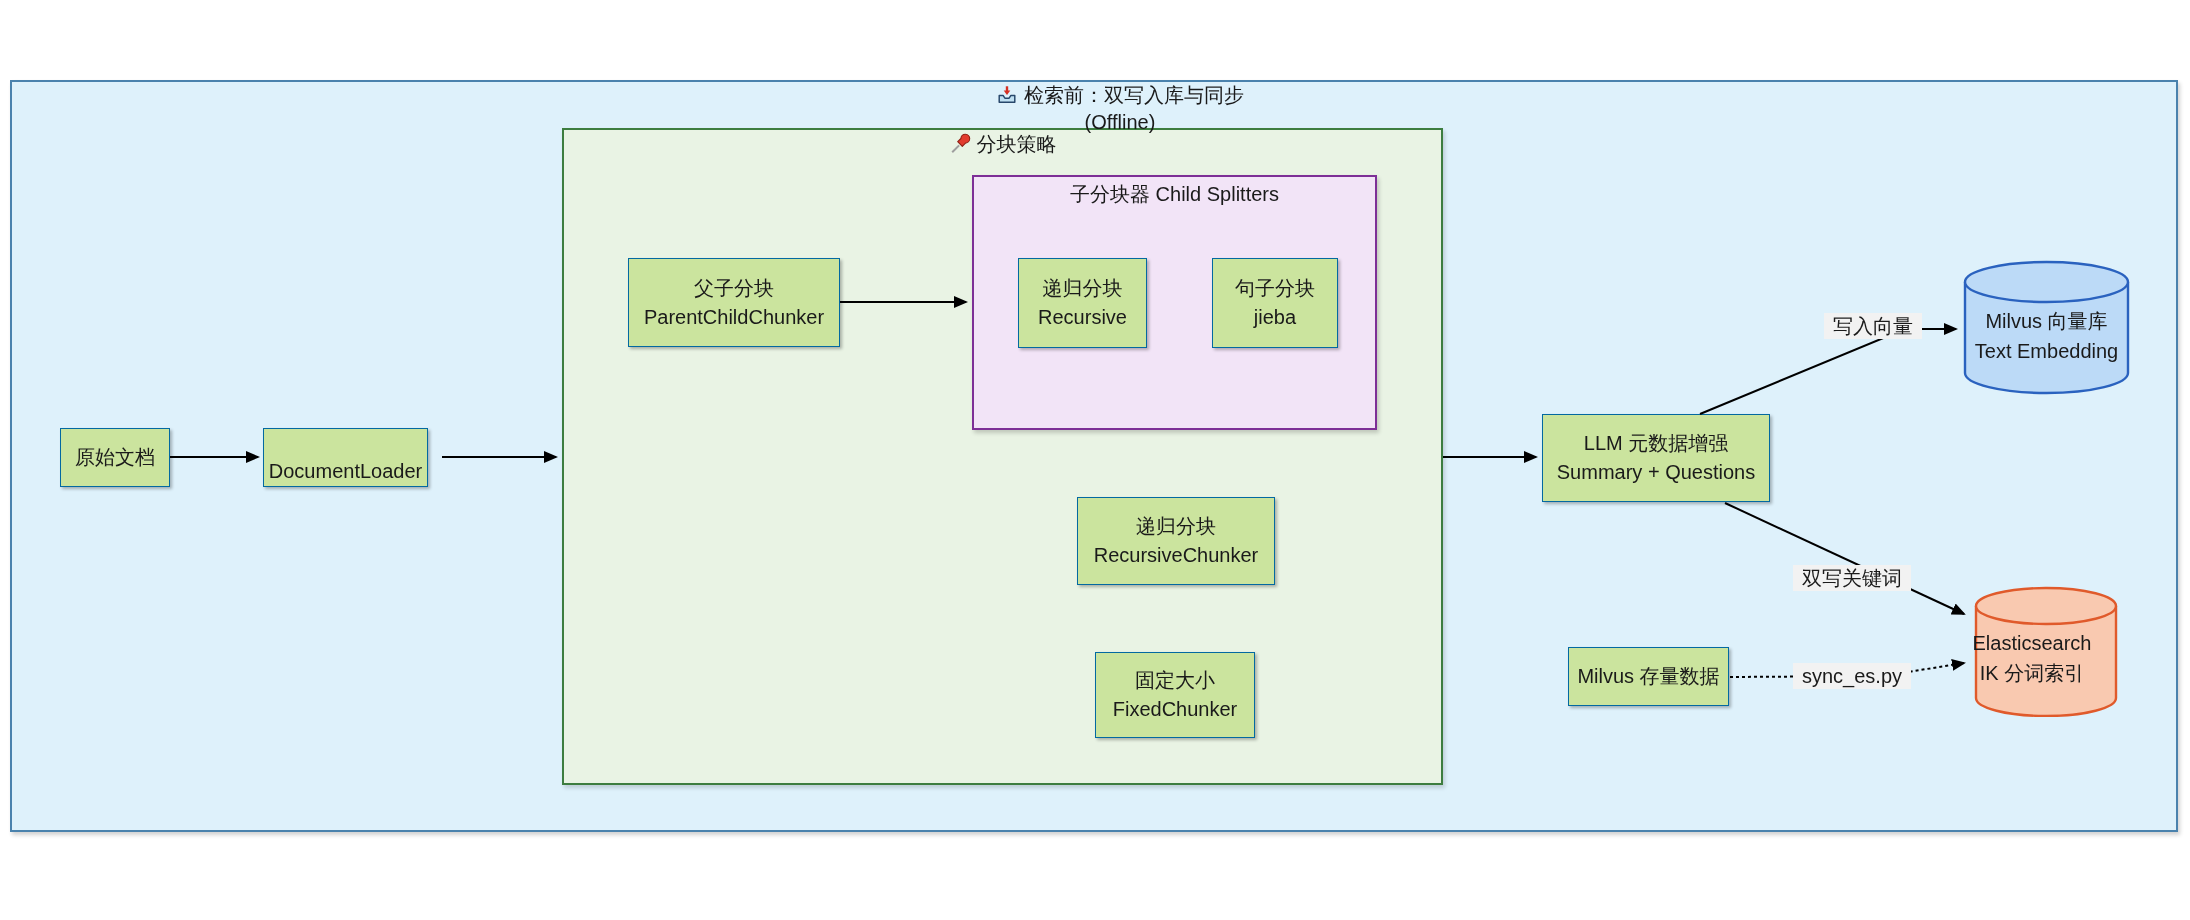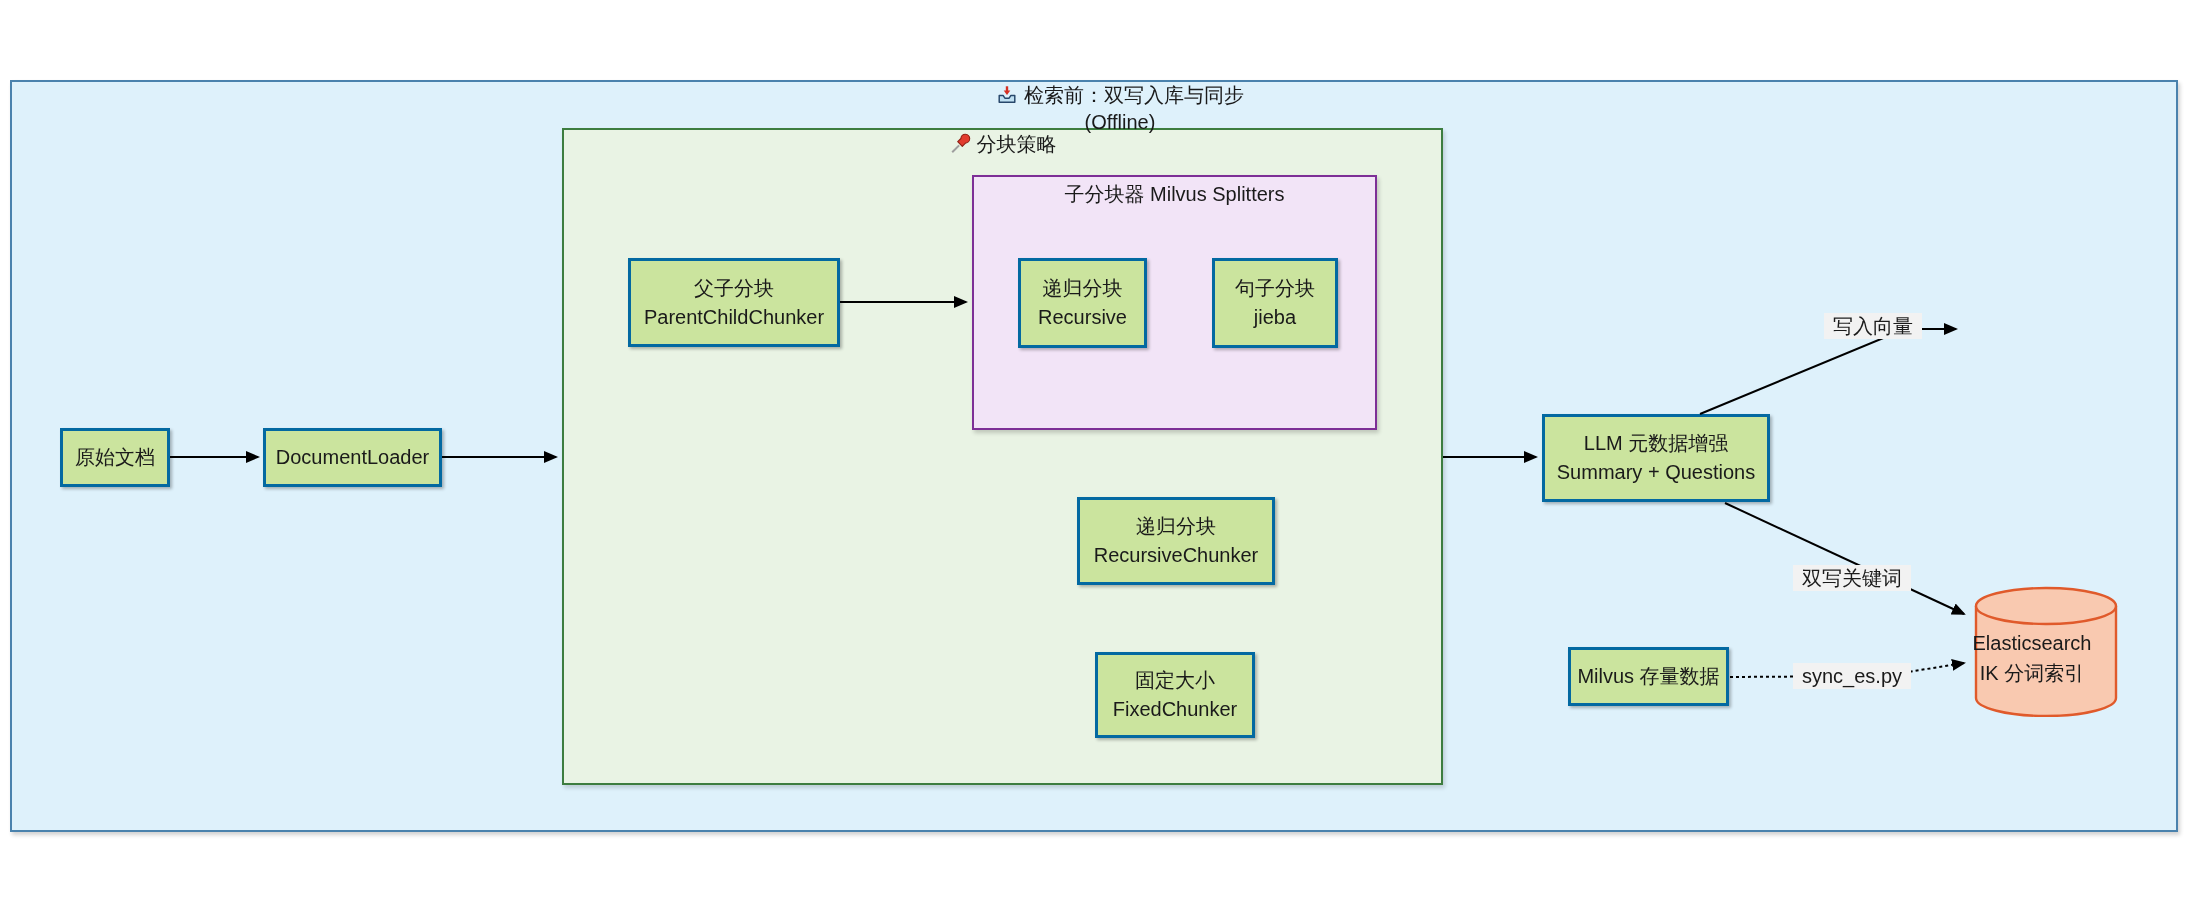--- a/index.html
+++ b/index.html
@@ -20,26 +20,26 @@
 
   .container-label{position:absolute;text-align:center;font-size:20px;line-height:26px;
          white-space:nowrap;z-index:6;}
   .icon{display:inline-block;width:22px;height:22px;vertical-align:-4px;margin-right:6px;}
 
   
   .diagram-title{position:absolute;left:920px;top:82px;width:400px;text-align:center;
          font-size:20px;line-height:27px;z-index:7;}
 
   
-  .node{position:absolute;background:#cbe49e;border:3px solid #0369a1;box-sizing:border-box;
+  .node{position:absolute;background:#cbe49e;border:1px solid #0369a1;box-sizing:border-box;
         display:flex;flex-direction:column;align-items:center;justify-content:center;
         font-size:20px;line-height:29px;text-align:center;white-space:nowrap;
         box-shadow:2px 2px 3px rgba(0,0,0,0.28);z-index:4;}
   #n-raw{left:60px;top:428px;width:110px;height:59px;}
-  #n-loader{left:263px;top:428px;width:179px;height:59px;}
+  #n-loader{left:263px;top:428px;width:165px;height:59px;justify-content:flex-end;}
   #n-parent{left:628px;top:258px;width:212px;height:89px;}
   #n-recursive-child{left:1018px;top:258px;width:129px;height:90px;}
   #n-sentence-child{left:1212px;top:258px;width:126px;height:90px;}
   #n-recursive{left:1077px;top:497px;width:198px;height:88px;}
   #n-fixed{left:1095px;top:652px;width:160px;height:86px;}
   #n-llm{left:1542px;top:414px;width:228px;height:88px;}
   #n-milvus-existing{left:1568px;top:647px;width:161px;height:59px;}
 
   
   .cylinder{position:absolute;z-index:4;}
@@ -85,21 +85,21 @@
   <div class="container-label" style="left:562px;top:131px;width:881px;text-align:center;">
     <span class="icon">
       <svg viewBox="0 0 24 24" width="22" height="22">
         <line x1="3.5" y1="21" x2="11" y2="13.5" stroke="#9e9e9e" stroke-width="2.2"></line>
         <path d="M9.5 9.5 L14.5 14.5 L18 11 A4.8 4.8 0 1 0 13 6 Z" fill="#e23b2e" stroke="#8e1f14" stroke-width="1.2" stroke-linejoin="round"></path>
       </svg>
     </span><span>分块策略</span>
   </div>
 
   <div class="childbox"></div>
-  <div class="container-label" style="left:972px;top:181px;width:405px;">子分块器 Milvus Splitters</div>
+  <div class="container-label" style="left:972px;top:181px;width:405px;">子分块器 Child Splitters</div>
 
   <div class="node" id="n-raw">
     <span>原始文档</span>
   </div>
   <div class="node" id="n-loader">
     <span>DocumentLoader</span>
   </div>
   <div class="node" id="n-parent">
     <span>父子分块</span>
     <span>ParentChildChunker</span>
@@ -121,20 +121,30 @@
     <span>FixedChunker</span>
   </div>
   <div class="node" id="n-llm">
     <span>LLM 元数据增强</span>
     <span>Summary + Questions</span>
   </div>
   <div class="node" id="n-milvus-existing">
     <span>Milvus 存量数据</span>
   </div>
 
+  <div class="cylinder" id="cyl-milvus">
+    <svg viewBox="0 0 167 135" width="167" height="135">
+      <path d="M2 22 v91 a81.5 20 0 0 0 163 0 v-91" fill="#bcdaf7" stroke="#2a62bf" stroke-width="2.4"></path>
+      <ellipse cx="83.5" cy="22" rx="81.5" ry="20" fill="#bcdaf7" stroke="#2a62bf" stroke-width="2.4"></ellipse>
+    </svg>
+    <div class="cyl-label">
+      <span>Milvus 向量库</span>
+      <span>Text Embedding</span>
+    </div>
+  </div>
 
   <div class="cylinder" id="cyl-es">
     <svg viewBox="0 0 144 131" width="144" height="131">
       <path d="M2 20 v92 a70 18 0 0 0 140 0 v-92" fill="#f9c9b0" stroke="#e05a2b" stroke-width="2.4"></path>
       <ellipse cx="72" cy="20" rx="70" ry="18" fill="#f9c9b0" stroke="#e05a2b" stroke-width="2.4"></ellipse>
     </svg>
     <div class="cyl-label">
       <span>Elasticsearch</span>
       <span>IK 分词索引</span>
     </div>

